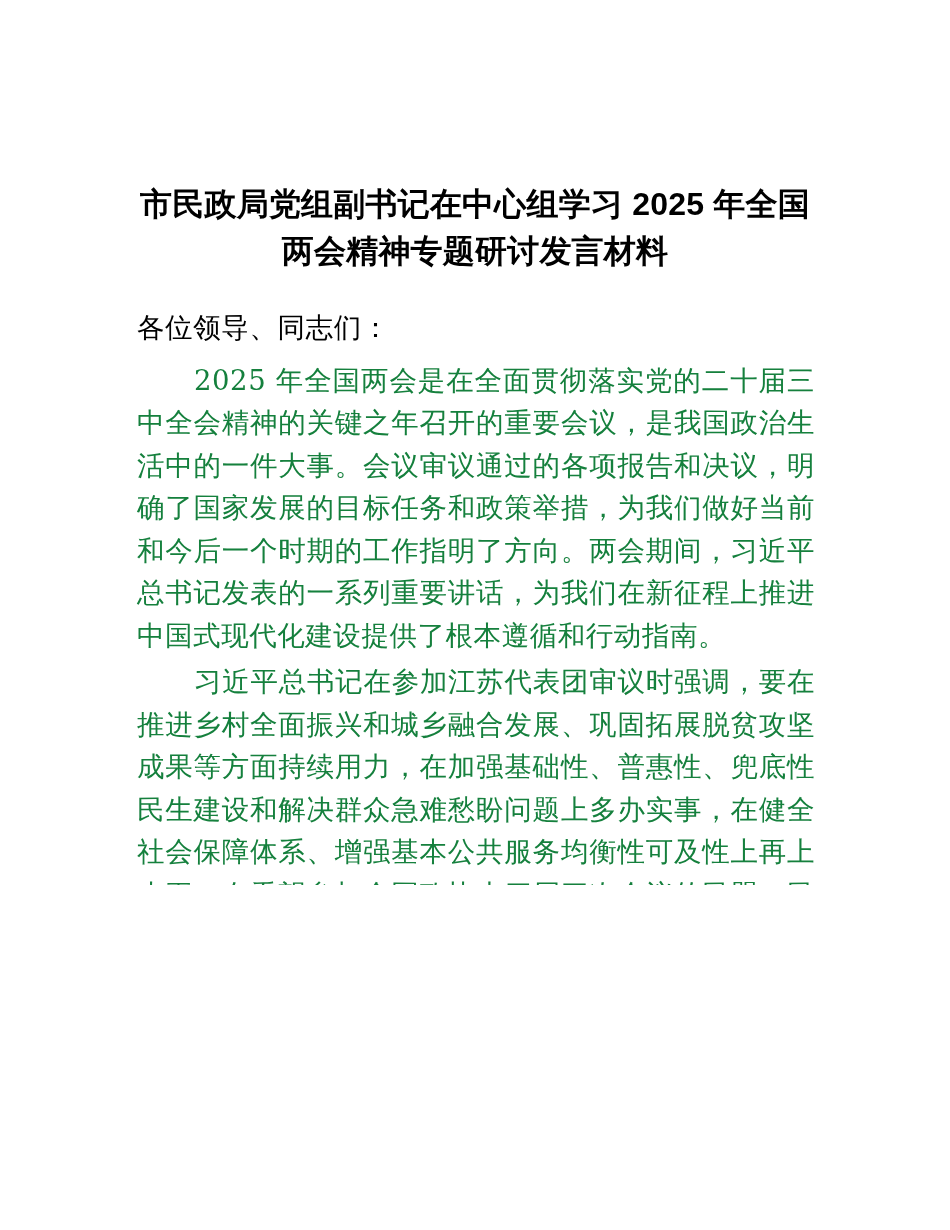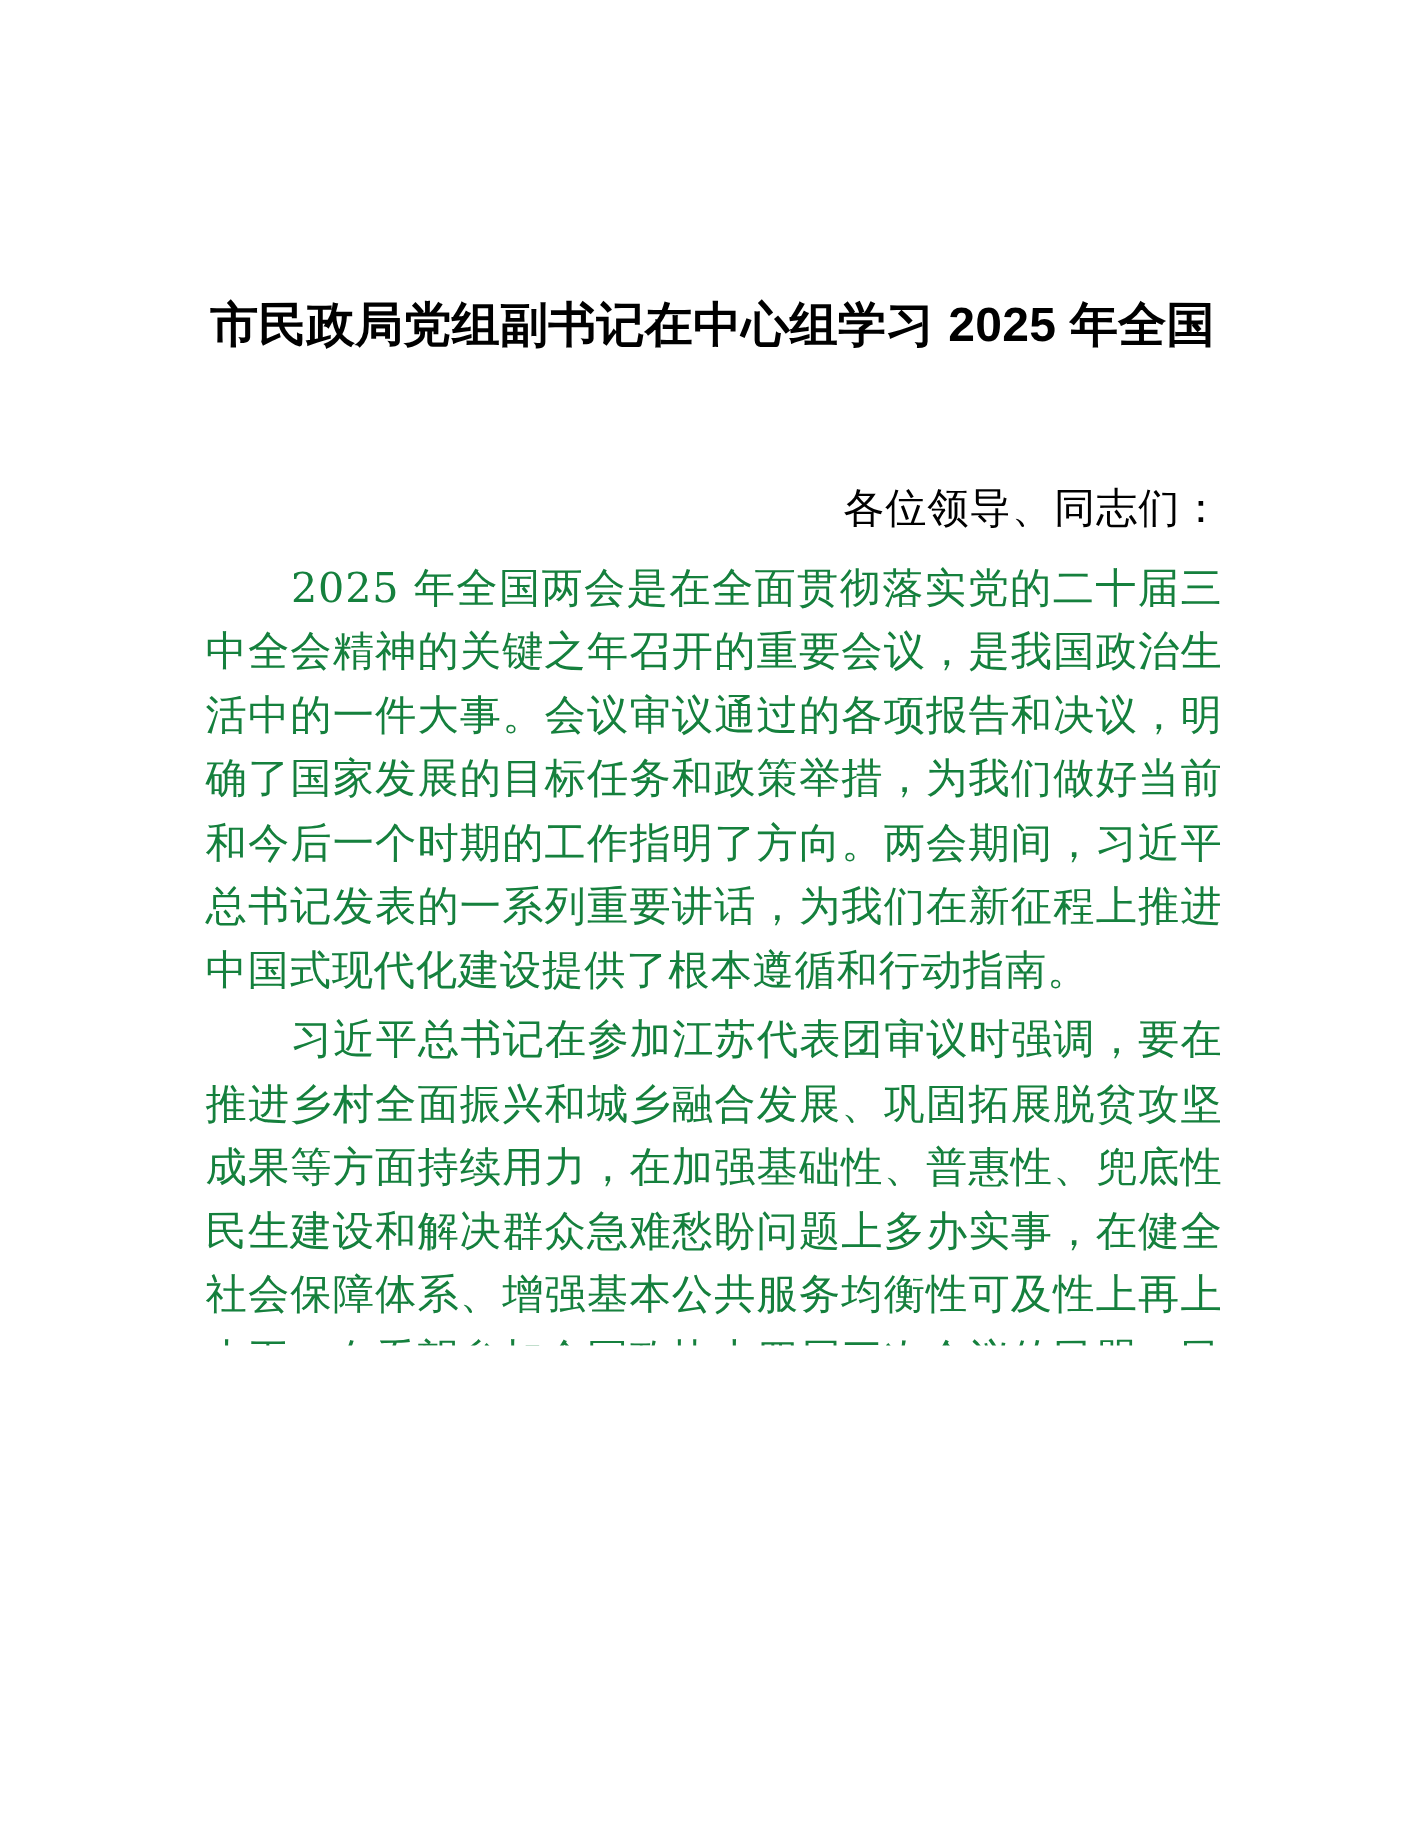--- a/index.html
+++ b/index.html
@@ -14,21 +14,21 @@
     overflow: hidden;
     position: relative;
     font-family: "DejaVu Serif", "Liberation Serif", serif;
     color: #000000;
     -webkit-font-smoothing: antialiased;
   }
 
   #page {
     position: absolute;
     left: 0;
-    top: 12px;
+    top: 0;
     width: 950px;
     height: 885px;
     background: #ffffff;
     overflow: hidden;
   }
 
   
   #doc-title {
     position: absolute;
     left: 137px;
@@ -54,21 +54,21 @@
     top: 306px;
     width: 678px;
   }
 
   .salutation {
     font-family: "DejaVu Serif", "Liberation Serif", serif;
     font-size: 27.5px;
     line-height: 42.5px;
     letter-spacing: 0.6px;
     margin: 0 0 10px 0;
-    text-align: right;
+    text-align: left;
     white-space: nowrap;
   }
 
   .para {
     font-family: "DejaVu Serif", "Liberation Serif", serif;
     font-size: 27.5px;
     line-height: 42.5px;
     letter-spacing: 0.55px;
     text-align: justify;
     text-align-last: left;
@@ -80,20 +80,21 @@
   }
   .para:last-child { margin-bottom: 0; }
 </style>
 </head>
 <body>
 
 <div id="page">
 
   <h1 id="doc-title">
     <span class="tline">市民政局党组副书记在中心组学习 2025 年全国</span>
+    <span class="tline">两会精神专题研讨发言材料</span>
   </h1>
 
   <div id="body-block">
     <p class="salutation">各位领导、同志们：</p>
     <p class="para">2025 年全国两会是在全面贯彻落实党的二十届三中全会精神的关键之年召开的重要会议，是我国政治生活中的一件大事。会议审议通过的各项报告和决议，明确了国家发展的目标任务和政策举措，为我们做好当前和今后一个时期的工作指明了方向。两会期间，习近平总书记发表的一系列重要讲话，为我们在新征程上推进中国式现代化建设提供了根本遵循和行动指南。</p>
     <p class="para">习近平总书记在参加江苏代表团审议时强调，要在推进乡村全面振兴和城乡融合发展、巩固拓展脱贫攻坚成果等方面持续用力，在加强基础性、普惠性、兜底性民生建设和解决群众急难愁盼问题上多办实事，在健全社会保障体系、增强基本公共服务均衡性可及性上再上水平。在看望参加全国政协十四届三次会议的民盟、民进、教育界委员，并参加联组会时，习近平总书记强调，新时代新征程，必须深刻把握中国式现代化对教育、科技、人才的需求，强化教育对科技和人才的支撑作用，进一步形成人才辈出、人尽其才、才尽其用的生动局面。在出席解放军和武警部队代表团全体会议时，习近平总书记强</p>
   </div>
 
 </div>
 

